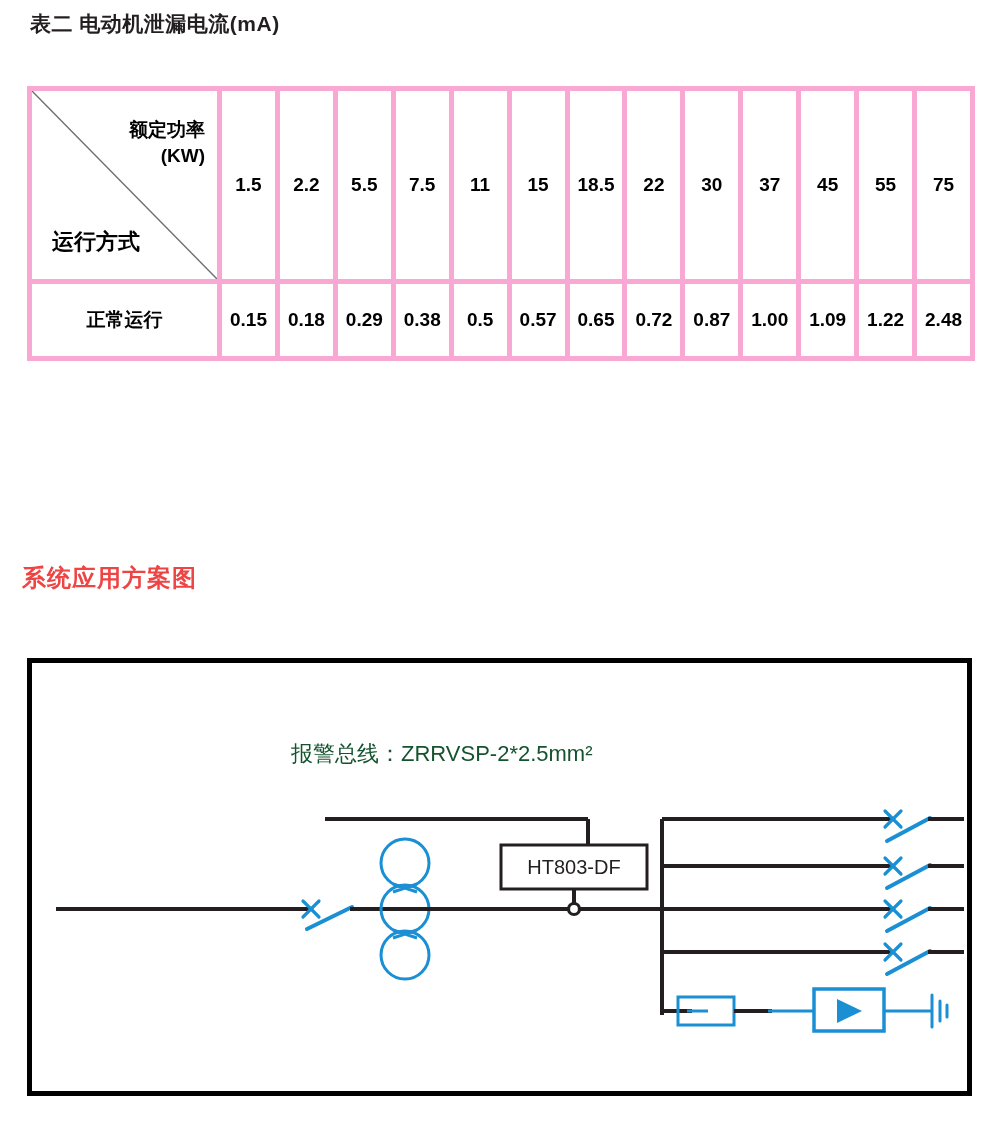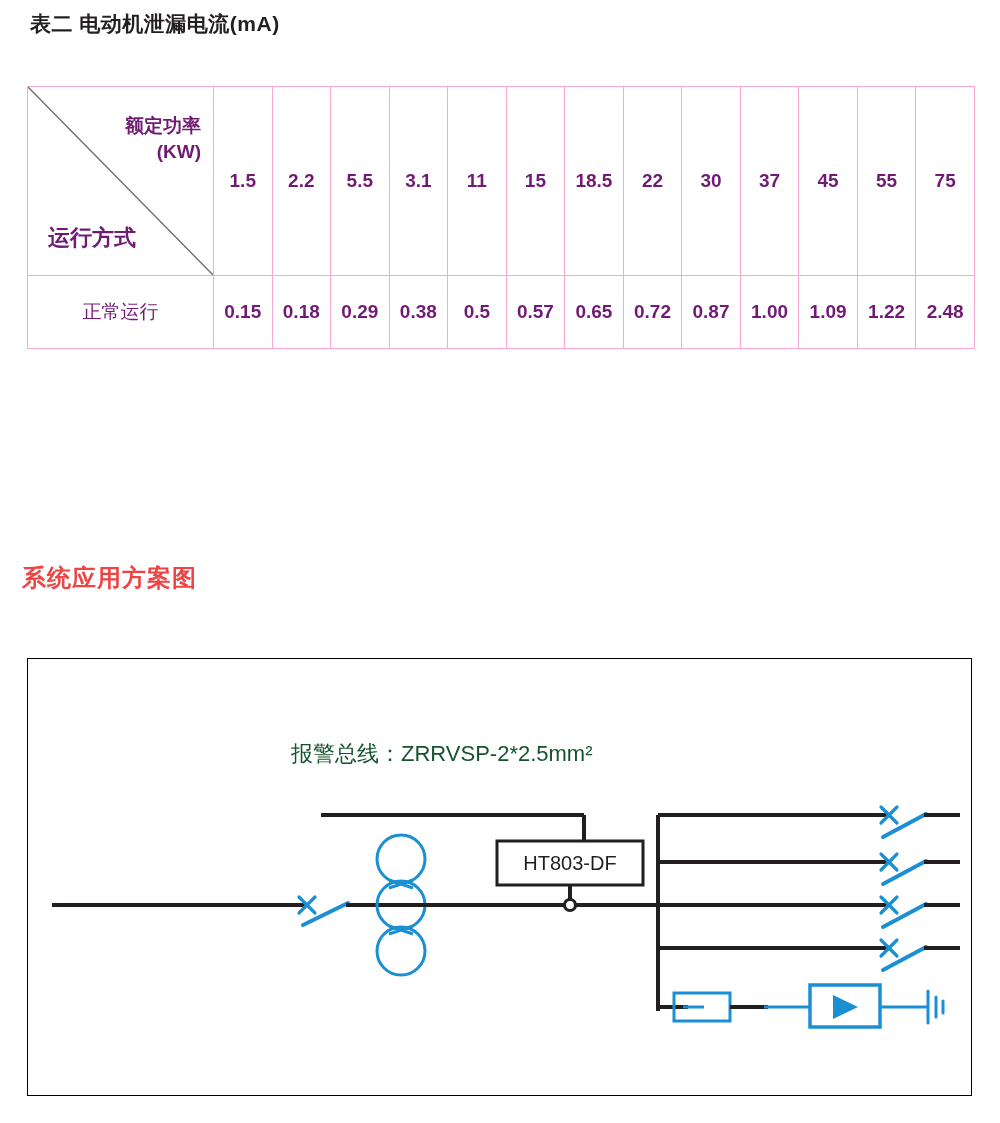--- a/index.html
+++ b/index.html
@@ -31,39 +31,39 @@
 
   .leak-table {
     position: absolute;
     left: 27px;
     top: 86px;
     width: 948px;
     border-collapse: collapse;
     table-layout: fixed;
   }
   .leak-table td {
-    border: 1px solid #f9a8d4;
+    border: 5px solid #f9a8d4;
     text-align: center;
     vertical-align: middle;
     font-size: 19px;
     font-weight: bold;
-    color: #701a75;
+    color: #000000;
     padding: 0;
   }
   .leak-table td.corner {
     width: 185px;
     height: 188px;
     position: relative;
     padding: 0;
   }
   .leak-table td.rowlabel {
     width: 185px;
     height: 72px;
     font-size: 19px;
-    font-weight: normal;
+    font-weight: bold;
   }
   .leak-table td.hcell {
     height: 188px;
   }
   .leak-table td.dcell {
     height: 72px;
   }
 
   
   .corner-inner {
@@ -104,21 +104,21 @@
     font-weight: bold;
     letter-spacing: 1px;
     color: #ef4444;
   }
   .diagram-frame {
     position: absolute;
     left: 27px;
     top: 658px;
     width: 945px;
     height: 438px;
-    border: 1px solid #000000;
+    border: 5px solid #000000;
     background: #ffffff;
     box-sizing: border-box;
   }
   .diagram-svg {
     position: absolute;
     left: 0;
     top: 0;
   }
   .bus-label {
     position: absolute;
@@ -147,21 +147,21 @@
           <div class="corner-top">
             <span>额定功率</span><br>
             <span>(KW)</span>
           </div>
           <div class="corner-bot">运行方式</div>
         </div>
       </td>
       <td class="hcell">1.5</td>
       <td class="hcell">2.2</td>
       <td class="hcell">5.5</td>
-      <td class="hcell">3.1</td>
+      <td class="hcell">7.5</td>
       <td class="hcell">11</td>
       <td class="hcell">15</td>
       <td class="hcell">18.5</td>
       <td class="hcell">22</td>
       <td class="hcell">30</td>
       <td class="hcell">37</td>
       <td class="hcell">45</td>
       <td class="hcell">55</td>
       <td class="hcell">75</td>
     </tr>

